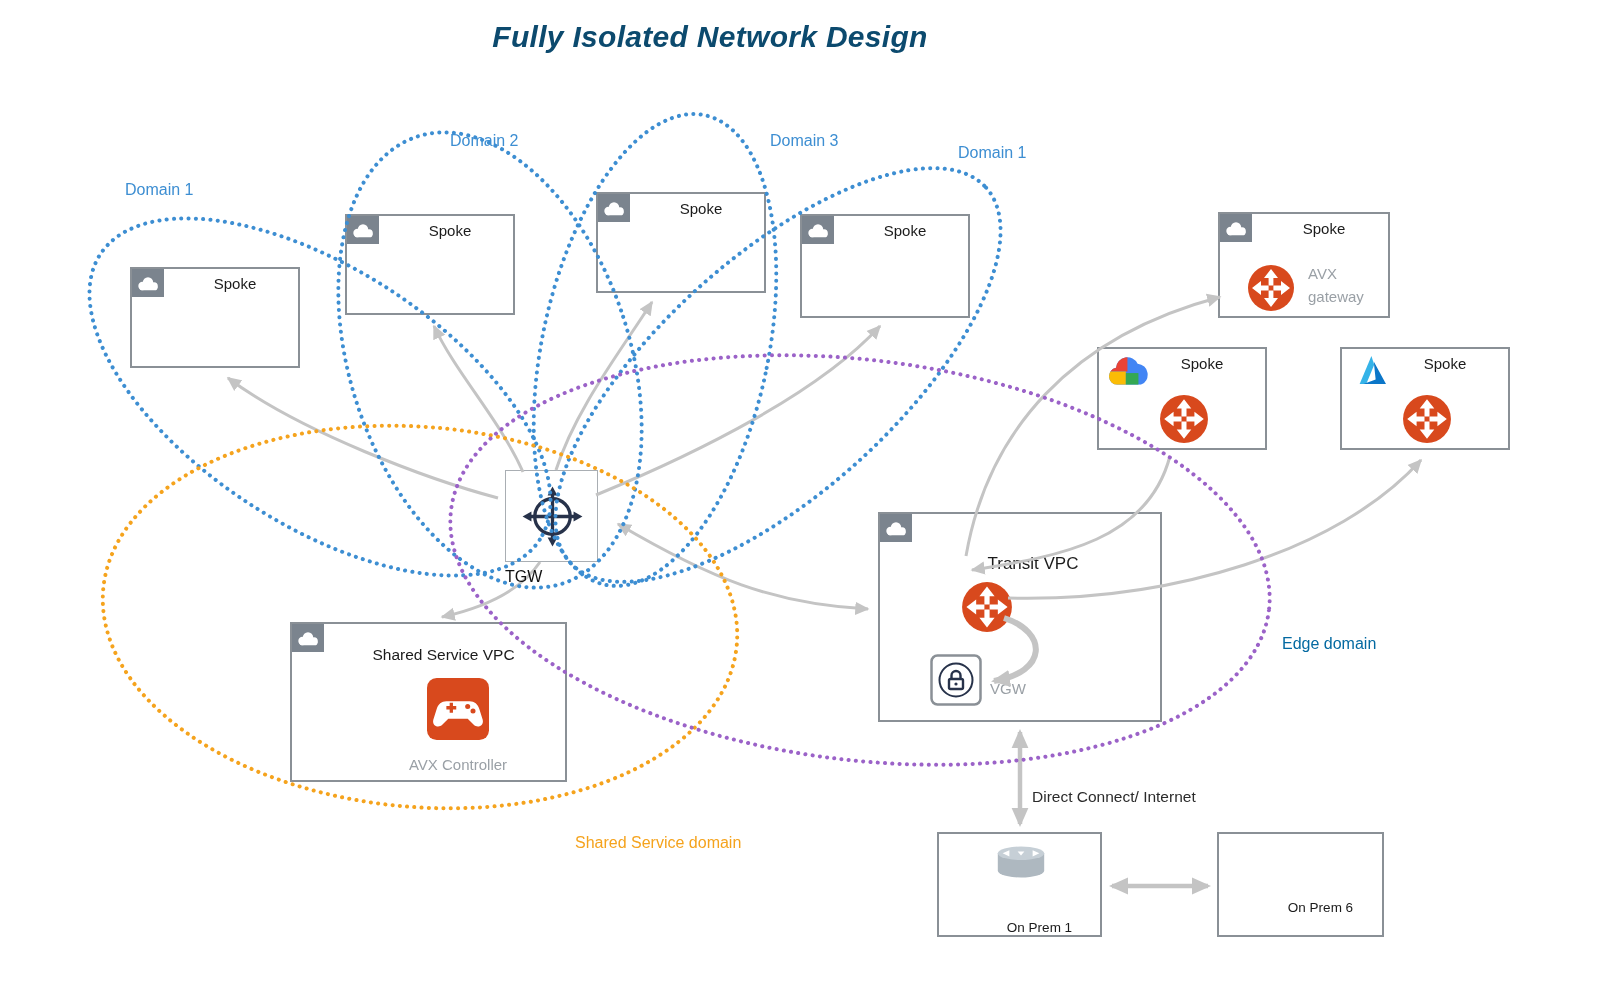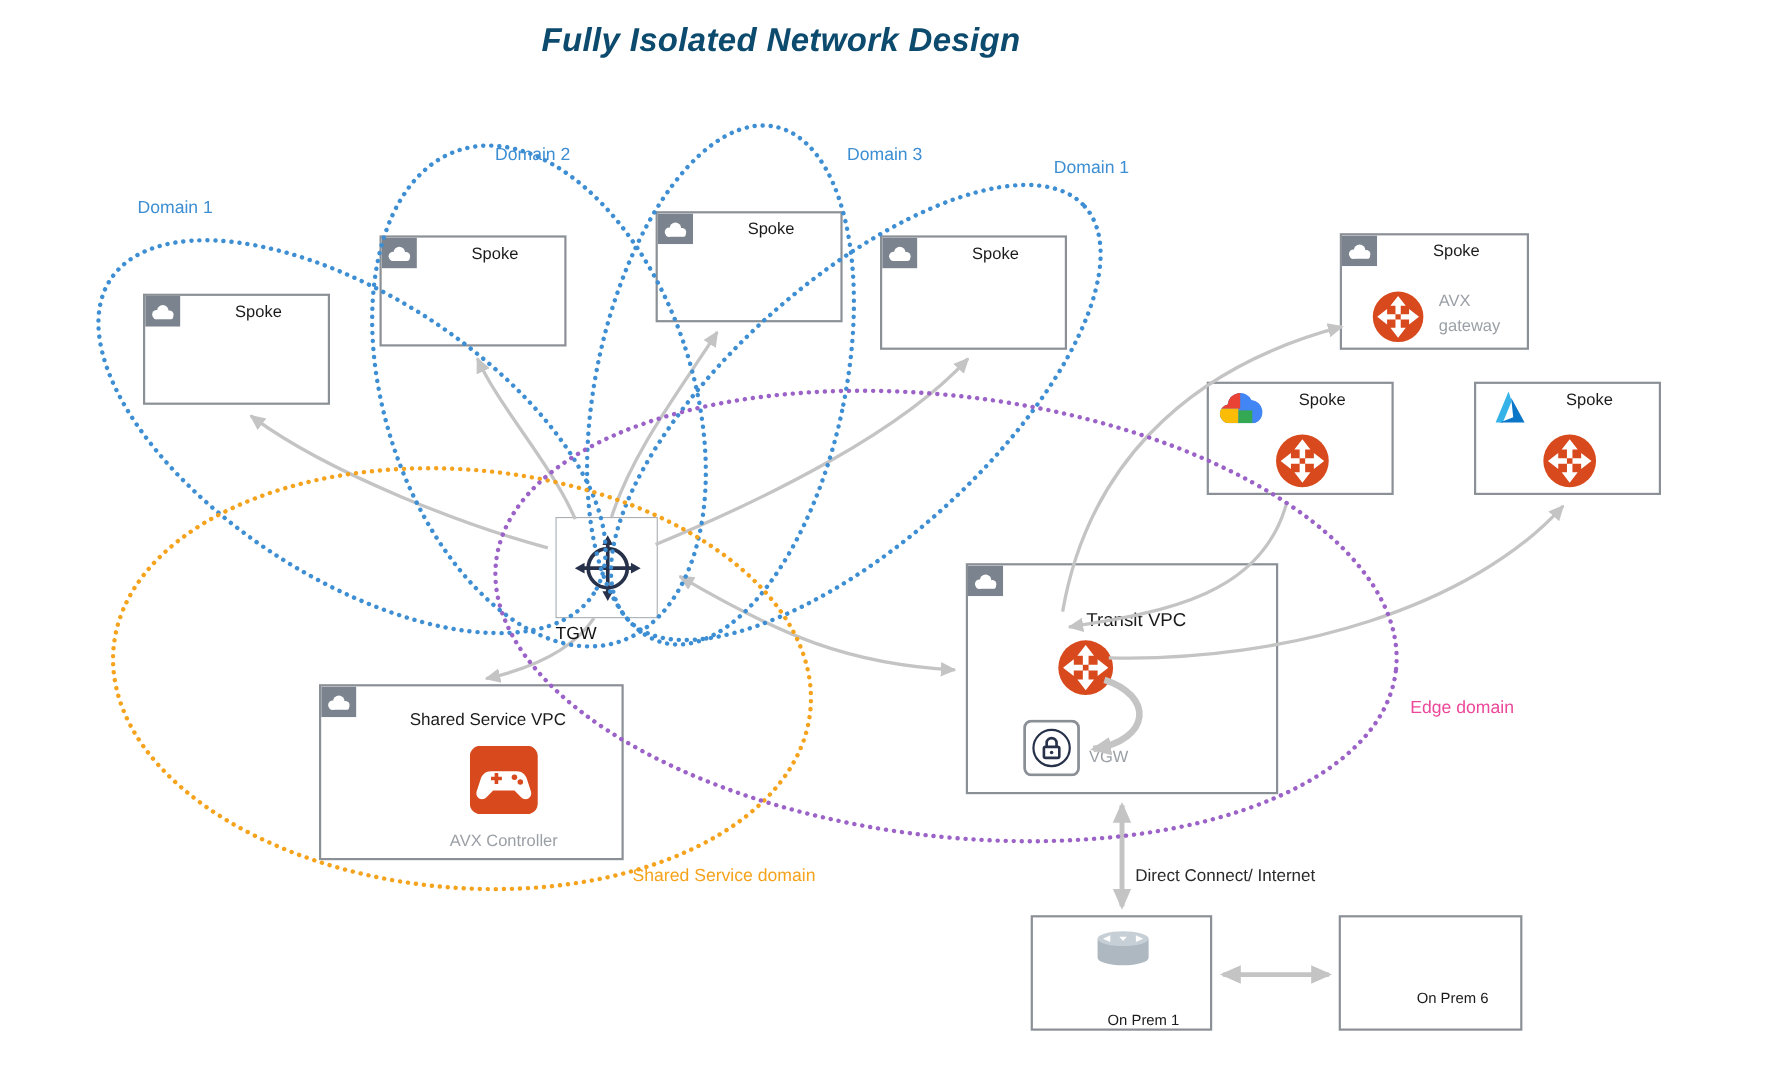--- a/index.html
+++ b/index.html
@@ -13,22 +13,22 @@
            font-size:30px; font-weight:600; color:#0c4a6e; z-index:5; letter-spacing:.3px;font-style:italic; }
   .box { position:absolute; background:#fff; border:2px solid #8a9096; z-index:2; }
   .badge { position:absolute; left:0; top:0; width:32px; height:28px; }
   .badge svg, .node-icon svg { width:100%; height:100%; display:block; }
   .node-icon { position:absolute; }
   .box-label { position:absolute; left:0; right:0; top:6px; text-align:center;
                font-size:15px; color:#1b1b1b;padding-left:40px; }
   .sub { color:#9aa0a6; }
   .lbl { position:absolute; z-index:5; font-size:16px; white-space:nowrap; }
   .lbl.blue   { color:#3d8ed2; }
-  .lbl.purple { color:#ec4899; }
-  .lbl.orange { color:#f5a31d; }
+  .lbl.purple { color:#0369a1; }
+  .lbl.orange { color:#f5a31d;margin-top:46px; }
   .lbl.dark   { color:#2b2b2b; }
   .ring { fill:none; stroke-width:4; stroke-linecap:round; stroke-dasharray:0.1 7.2; }
   .conn { fill:none; stroke:#c4c4c4; stroke-width:3; }
   .conn.thick { stroke-width:4.5; }
   .conn.uturn { stroke-width:6; }
 </style>
 </head>
 <body>
 
 <svg width="0" height="0" style="position:absolute" aria-hidden="true">

